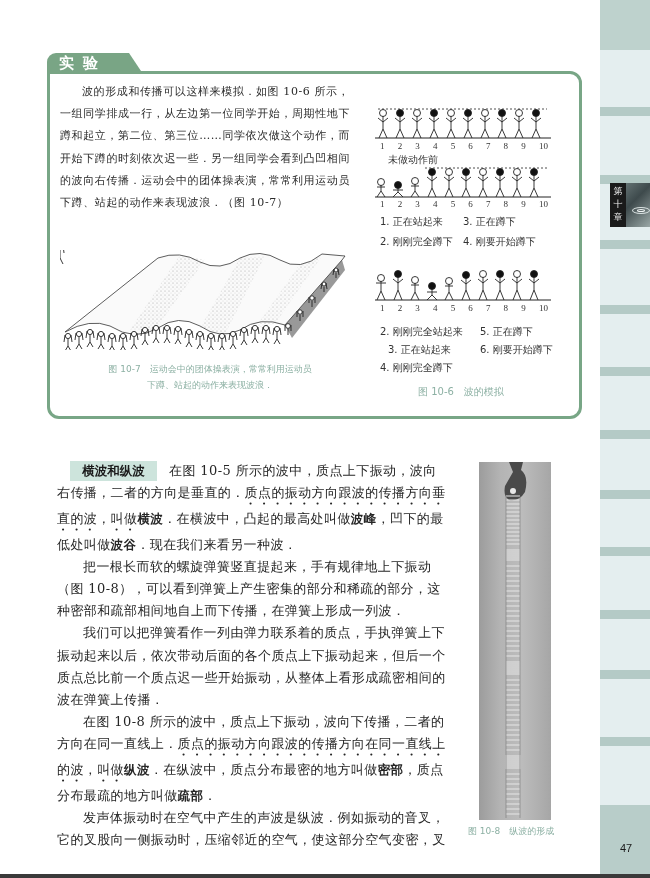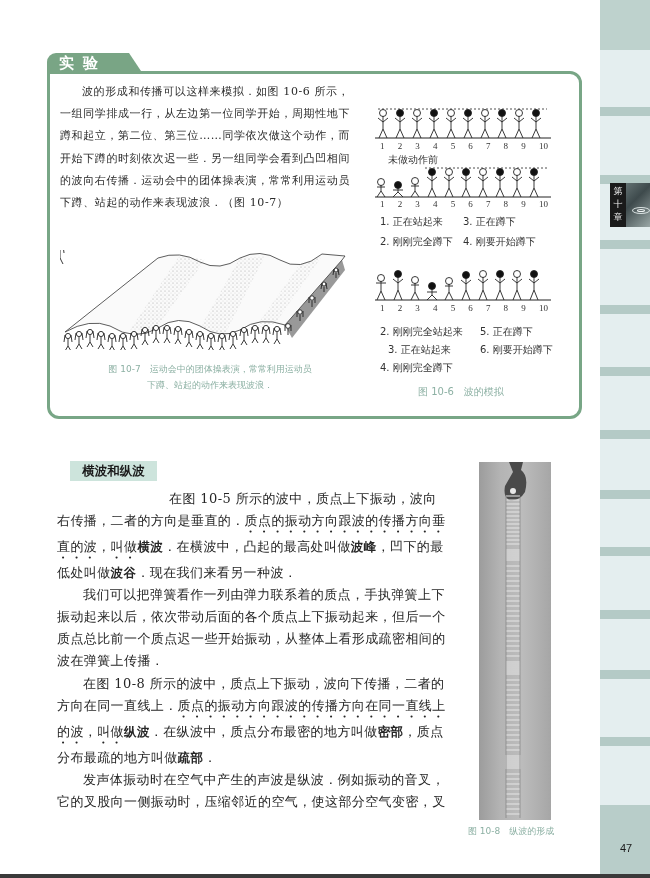--- a/index.html
+++ b/index.html
@@ -35,21 +35,21 @@
   .fig106 { position: absolute; left: 375px; top: 105px; width: 180px; }
   .fig-row { position: absolute; left: 0; width: 180px; }
   .num-row { position: absolute; left: 0; width: 180px; display: flex; justify-content: space-between; padding: 0 7px 0 5px; font-size: 9px; color: #333; font-family: "Liberation Serif", serif; }
   .legend-text { position: absolute; font-size: 10px; color: #333; font-family: "DejaVu Sans", sans-serif; white-space: nowrap; }
   .fig106-caption { position: absolute; left: 418px; top: 385px; font-size: 10px; color: #8cb0a3; font-family: "DejaVu Sans", sans-serif; }
 
   
   .section-badge { position: absolute; left: 70px; top: 461px; width: 87px; height: 20px; background: #cde4dc; font-weight: bold; font-size: 12.5px; line-height: 20px; text-align: center; color: #1a1a1a; font-family: "DejaVu Sans", sans-serif; }
   .main-text { position: absolute; left: 57px; top: 460px; width: 392px; font-size: 13px; line-height: 22.1px; letter-spacing: 0.4px; color: #262626; }
   .main-text p { text-indent: 2em; }
-  .main-text .first { text-indent: 0; margin-top: 28px; }
+  .main-text .first { text-indent: 0; }
   .badge-spacer { display: inline-block; width: 112px; }
   .b { font-weight: bold; font-family: "DejaVu Sans", sans-serif; font-size: 12.5px; }
   .dot { text-emphasis: filled dot; -webkit-text-emphasis: filled dot; text-emphasis-position: under; -webkit-text-emphasis-position: under; }
 
   
   .fig108 { position: absolute; left: 479px; top: 462px; width: 72px; height: 358px; background: linear-gradient(90deg,#9c9c9c,#b4b4b4 30%,#bcbcbc 60%,#a6a6a6); }
   .fig108-caption { position: absolute; left: 468px; top: 825px; font-size: 9px; color: #8cb0a3; font-family: "DejaVu Sans", sans-serif; }
 </style>
 </head>
 <body>
@@ -403,20 +403,21 @@
   <div class="legend-text" style="left:13px;top:238px">3. 正在站起来</div>
   <div class="legend-text" style="left:105px;top:238px">6. 刚要开始蹲下</div>
   <div class="legend-text" style="left:5px;top:256px">4. 刚刚完全蹲下</div>
 </div>
 <div class="fig106-caption">图 10-6　波的模拟</div>
 
 <div class="section-badge">横波和纵波</div>
 
 <div class="main-text">
   <p class="first"><span class="badge-spacer"></span><span>在图 10-5 所示的波中，质点上下振动，波向右传播，二者的方向是垂直的．</span><span class="dot">质点的振动方向跟波的传播方向垂直的波，叫做</span><span class="b">横波</span><span>．在横波中，凸起的最高处叫做</span><span class="b">波峰</span><span>，凹下的最低处叫做</span><span class="b">波谷</span><span>．现在我们来看另一种波．</span></p>
+  <p>把一根长而软的螺旋弹簧竖直提起来，手有规律地上下振动（图 10-8），可以看到弹簧上产生密集的部分和稀疏的部分，这种密部和疏部相间地自上而下传播，在弹簧上形成一列波．</p>
   <p>我们可以把弹簧看作一列由弹力联系着的质点，手执弹簧上下振动起来以后，依次带动后面的各个质点上下振动起来，但后一个质点总比前一个质点迟一些开始振动，从整体上看形成疏密相间的波在弹簧上传播．</p>
   <p><span>在图 10-8 所示的波中，质点上下振动，波向下传播，二者的方向在同一直线上．</span><span class="dot">质点的振动方向跟波的传播方向在同一直线上的波，叫做</span><span class="b">纵波</span><span>．在纵波中，质点分布最密的地方叫做</span><span class="b">密部</span><span>，质点分布最疏的地方叫做</span><span class="b">疏部</span><span>．</span></p>
   <p>发声体振动时在空气中产生的声波是纵波．例如振动的音叉，它的叉股向一侧振动时，压缩邻近的空气，使这部分空气变密，叉</p>
 </div>
 
 <svg class="fig108" viewBox="0 0 72 358" xmlns="http://www.w3.org/2000/svg">
   <path d="M30,0 L44,0 L42,8 Q50,14 46,30 Q40,40 30,38 Q24,34 26,24 L34,10 Z" fill="#4a4a4a"></path>
   <circle cx="34" cy="29" r="3" fill="#e8e8e8"></circle>
   <g stroke="#e6e6e6" stroke-width="1" fill="none">
     <path d="M27,34 L41,34 M27,38 L41,38 M27,42 L41,42 M27,46 L41,46 M27,50 L41,50 M27,54 L41,54 M27,58 L41,58 M27,62 L41,62 M27,66 L41,66 M27,70 L41,70 M27,74 L41,74 M27,78 L41,78 M27,82 L41,82"></path>

